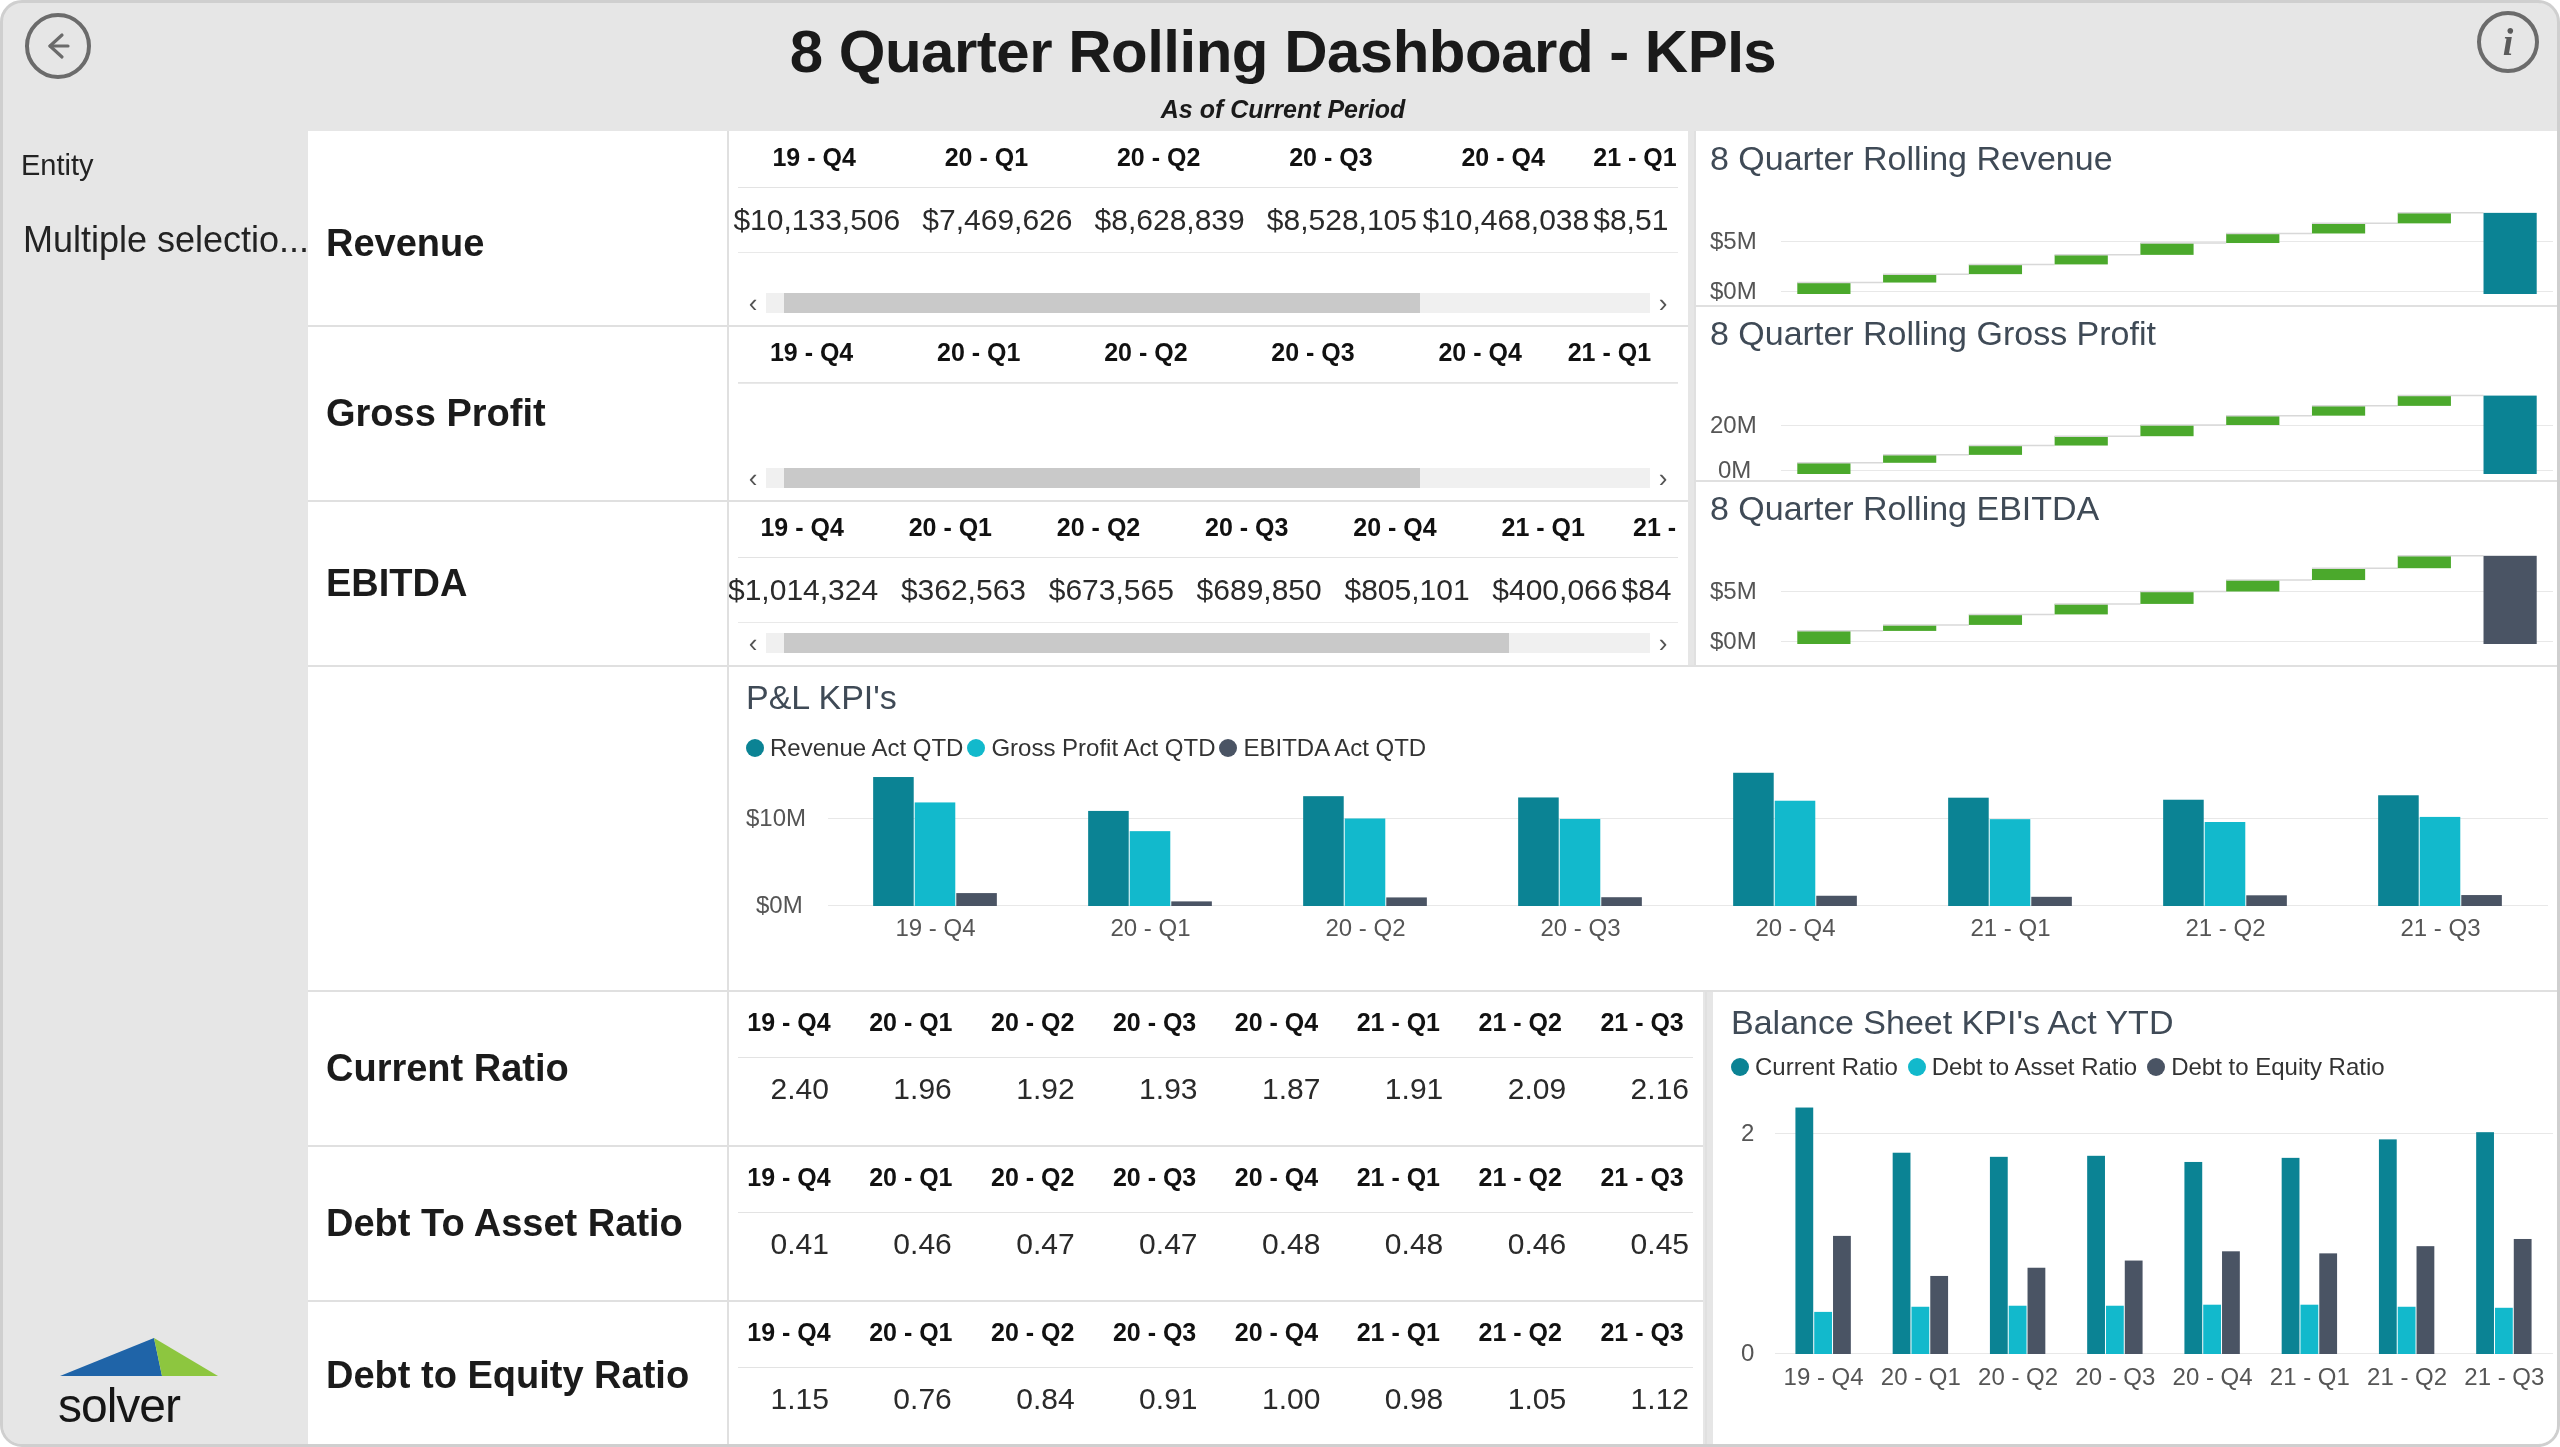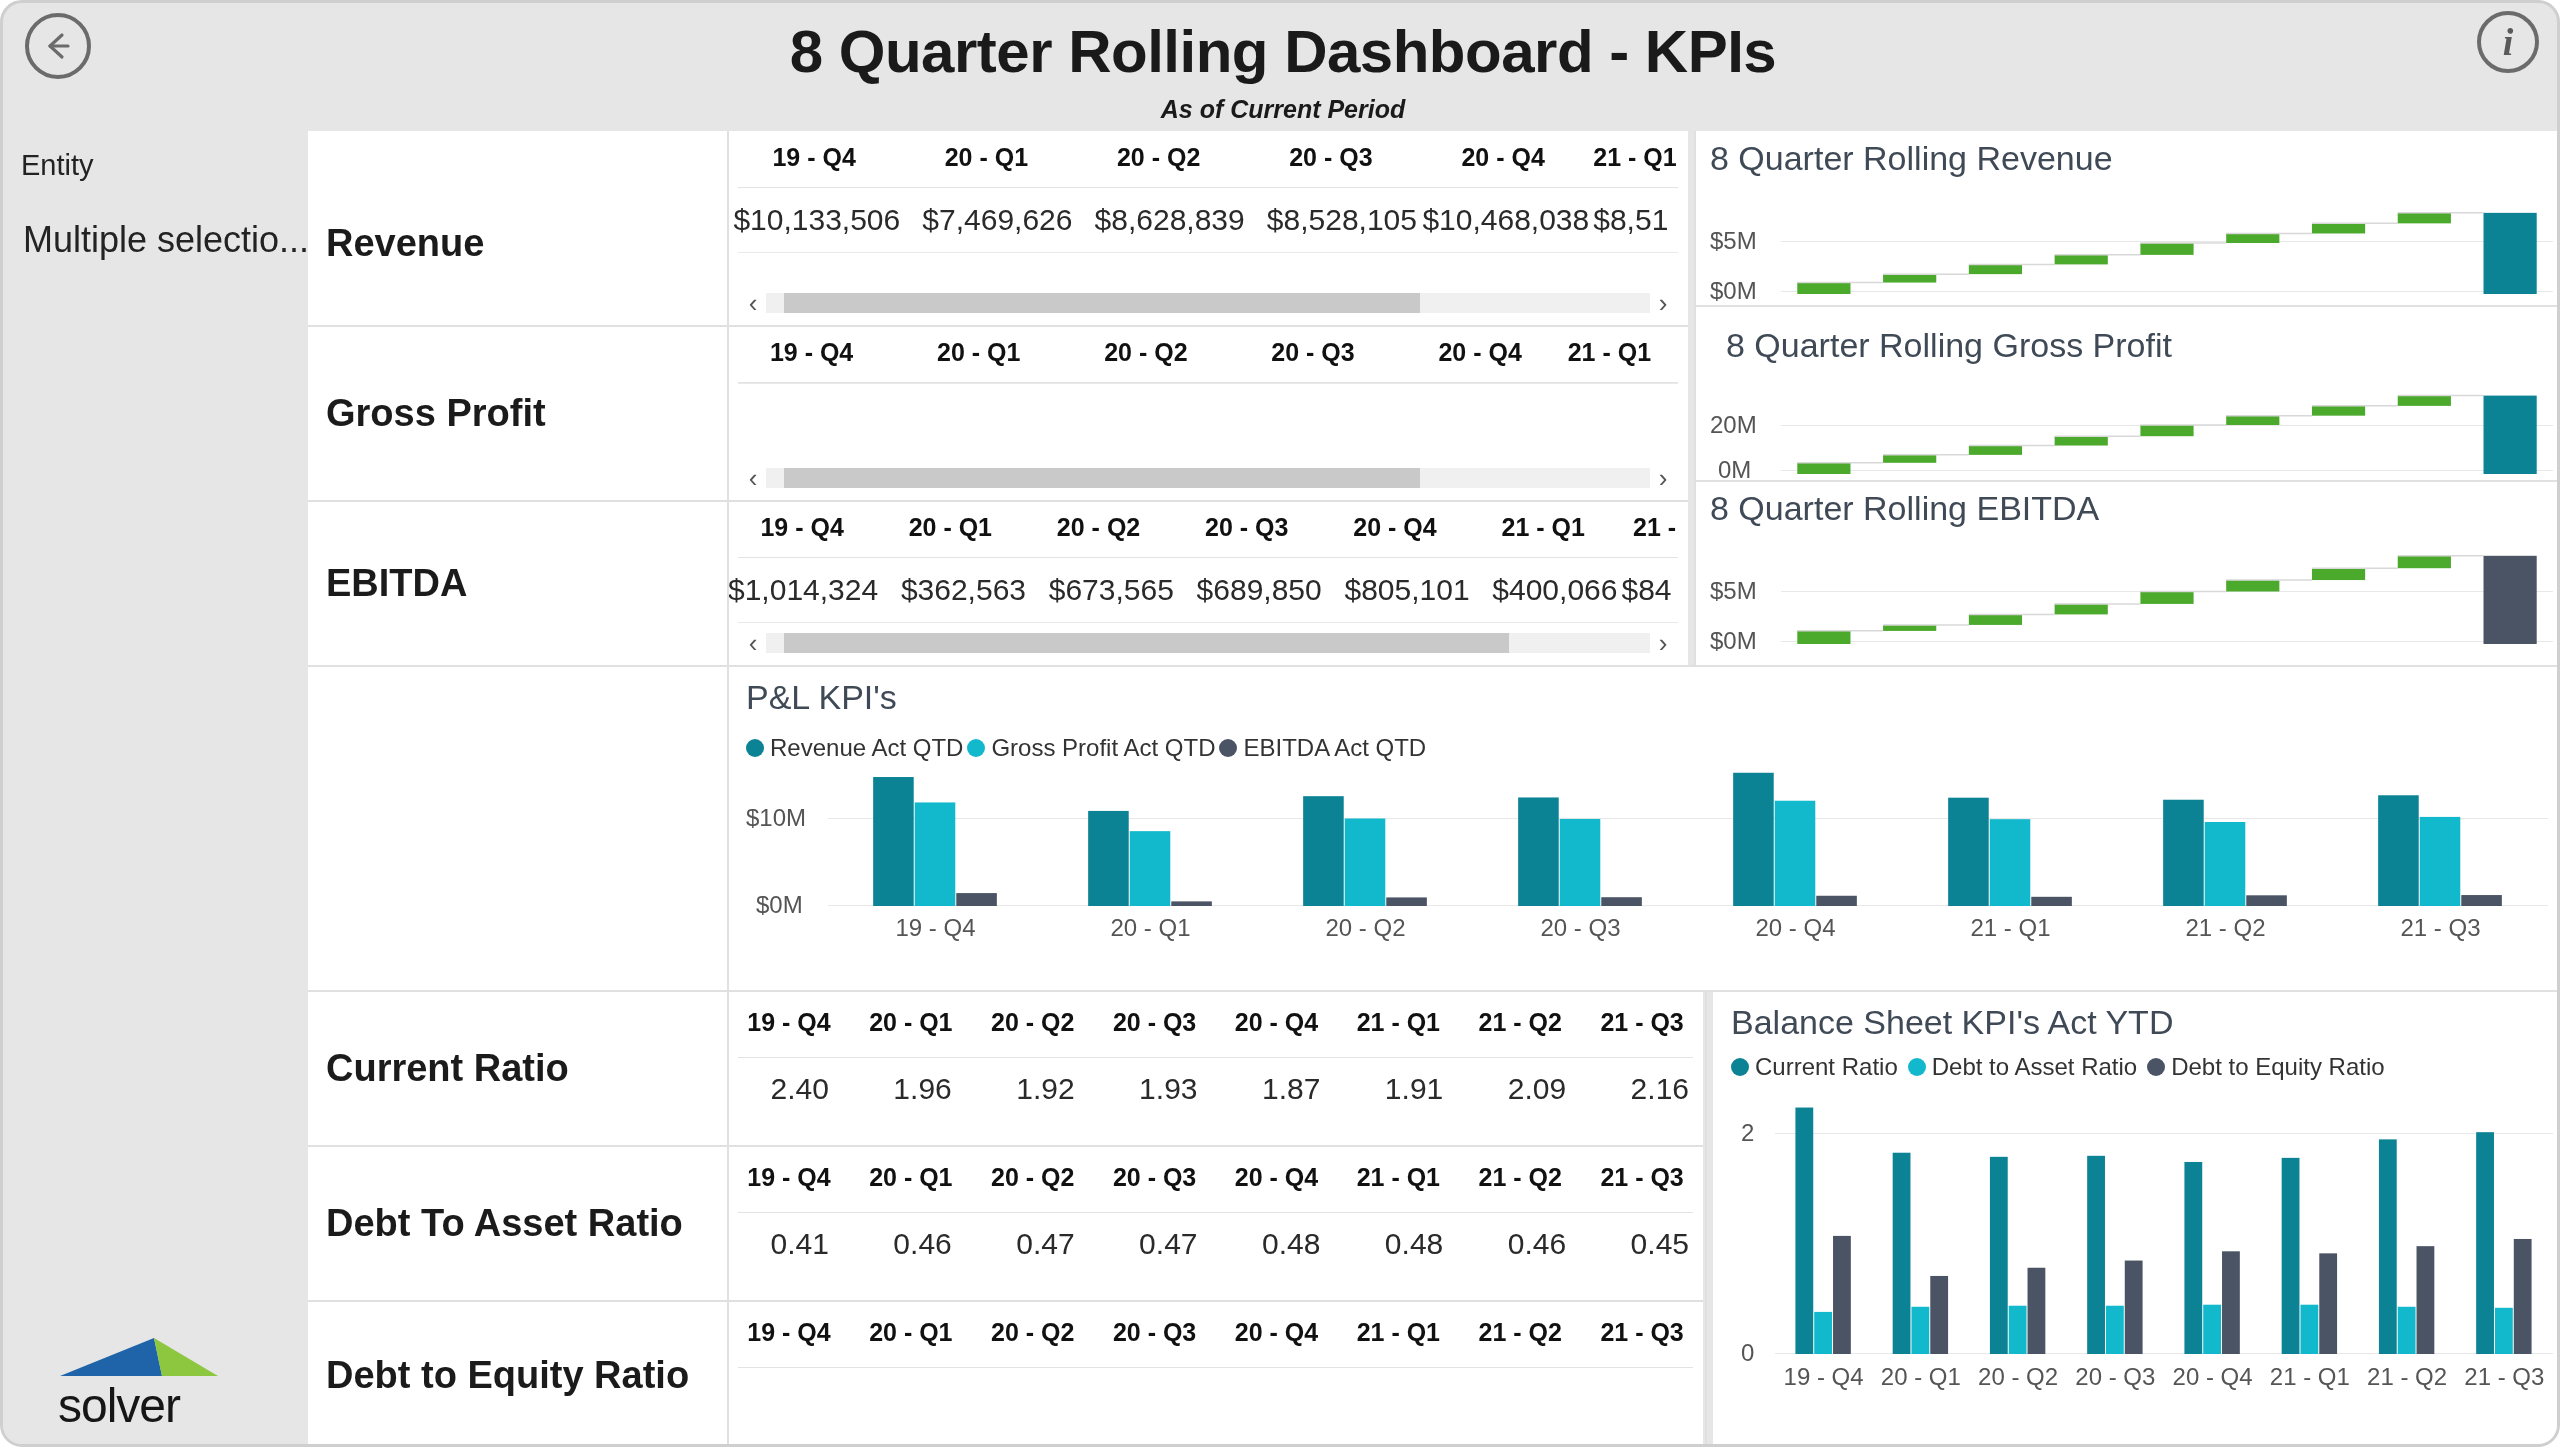--- a/index.html
+++ b/index.html
@@ -265,21 +265,21 @@
         <line x1="445.1866666666666" y1="44.48181818181819" x2="530.9644444444443" y2="44.48181818181819" stroke="#d8d8d8" stroke-width="1.5"></line>
         <rect x="530.9644444444444" y="34.36363636363636" width="53.182222222222215" height="10.118181818181819" fill="#4ba92c"></rect>
         <line x1="530.9644444444444" y1="34.36363636363636" x2="616.7422222222222" y2="34.36363636363636" stroke="#d8d8d8" stroke-width="1.5"></line>
         <rect x="616.7422222222222" y="23.86363636363636" width="53.182222222222215" height="10.5" fill="#4ba92c"></rect>
         <line x1="616.7422222222222" y1="23.86363636363636" x2="702.5199999999999" y2="23.86363636363636" stroke="#d8d8d8" stroke-width="1.5"></line>
         <rect x="702.52" y="23.86363636363636" width="53.182222222222215" height="81.13636363636364" fill="#0b8394"></rect>
       </svg>
   </div>
 
   <div class="chart-card" style="left:1693px; top:303px; width:867px; height:175px;">
-    <div class="chart-title" style="left:14px; top:20px;margin-left:16px;">8 Quarter Rolling Gross Profit</div>
+    <div class="chart-title" style="left:14px; top:8px;">8 Quarter Rolling Gross Profit</div>
     <div class="axis-lbl" style="left:14px; top:105px;">20M</div>
     <div class="axis-lbl" style="left:22px; top:150px;">0M</div>
     <div class="gridline" style="left:85px; top:119px; width:772px;"></div>
     <div class="gridline" style="left:85px; top:164px; width:772px;"></div>
     <svg id="wf1" style="position:absolute; left:85px; top:70px;" width="772" height="98">
         <rect x="16.297777777777778" y="86.8" width="53.182222222222215" height="11.2" fill="#4ba92c"></rect>
         <line x1="16.297777777777778" y1="86.8" x2="102.07555555555555" y2="86.8" stroke="#d8d8d8" stroke-width="1.5"></line>
         <rect x="102.07555555555555" y="78.86666666666667" width="53.182222222222215" height="7.933333333333334" fill="#4ba92c"></rect>
         <line x1="102.07555555555555" y1="78.86666666666667" x2="187.85333333333332" y2="78.86666666666667" stroke="#d8d8d8" stroke-width="1.5"></line>
         <rect x="187.85333333333332" y="69.53333333333333" width="53.182222222222215" height="9.333333333333332" fill="#4ba92c"></rect>
@@ -446,20 +446,30 @@
       <div class="cell" style="flex:1">19 - Q4</div>
       <div class="cell" style="flex:1">20 - Q1</div>
       <div class="cell" style="flex:1">20 - Q2</div>
       <div class="cell" style="flex:1">20 - Q3</div>
       <div class="cell" style="flex:1">20 - Q4</div>
       <div class="cell" style="flex:1">21 - Q1</div>
       <div class="cell" style="flex:1">21 - Q2</div>
       <div class="cell" style="flex:1">21 - Q3</div>
     </div>
     <div class="mrowline"></div>
+    <div class="mvals" style="height:62px">
+      <div class="cell" style="flex:1; padding-right:22px">1.15</div>
+      <div class="cell" style="flex:1; padding-right:22px">0.76</div>
+      <div class="cell" style="flex:1; padding-right:22px">0.84</div>
+      <div class="cell" style="flex:1; padding-right:22px">0.91</div>
+      <div class="cell" style="flex:1; padding-right:22px">1.00</div>
+      <div class="cell" style="flex:1; padding-right:22px">0.98</div>
+      <div class="cell" style="flex:1; padding-right:22px">1.05</div>
+      <div class="cell" style="flex:1; padding-right:14px">1.12</div>
+    </div>
   </div>
 
   <div class="chart-card" style="left:1710px; top:988px; width:850px; height:459px;">
     <div class="chart-title" style="left:18px; top:12px;">Balance Sheet KPI's Act YTD</div>
     <div class="legend" style="left:18px; top:62px; gap:10px;">
       <div class="item">
         <span class="dot" style="background:#0b8394"></span>
         <span class="lbl">Current Ratio</span>
       </div>
       <div class="item">

